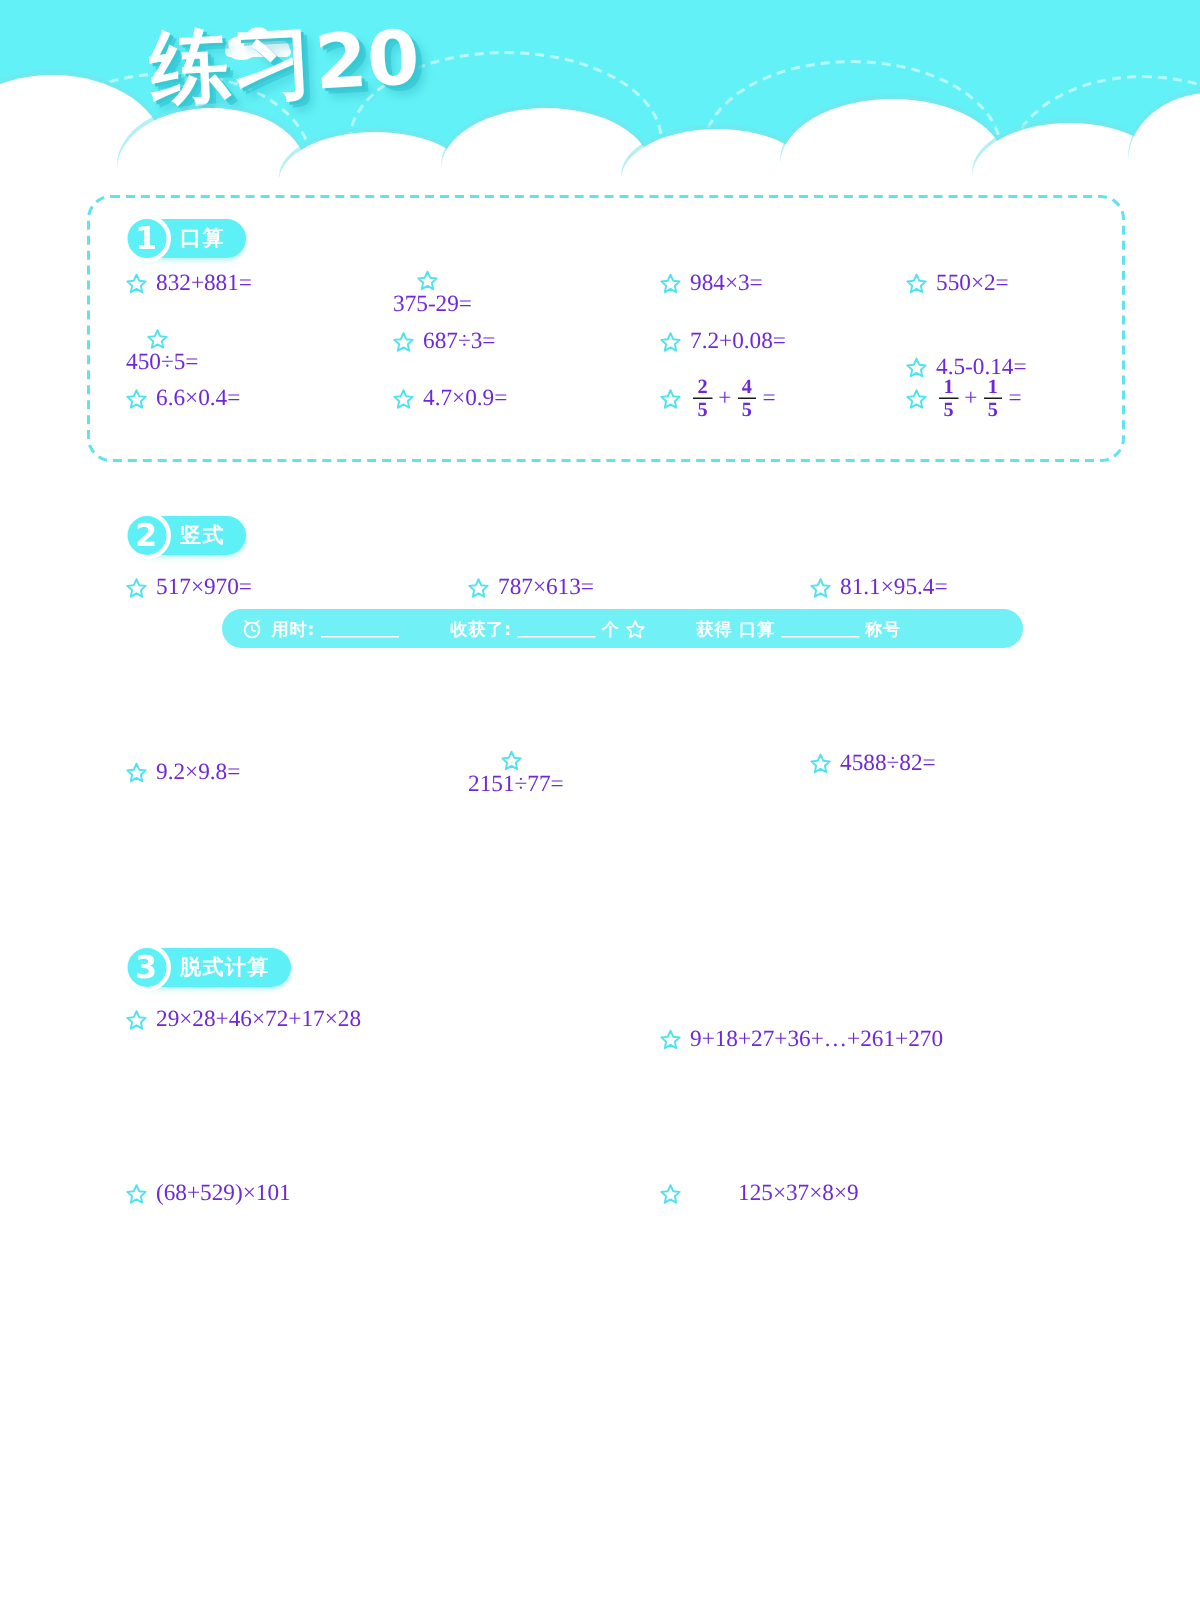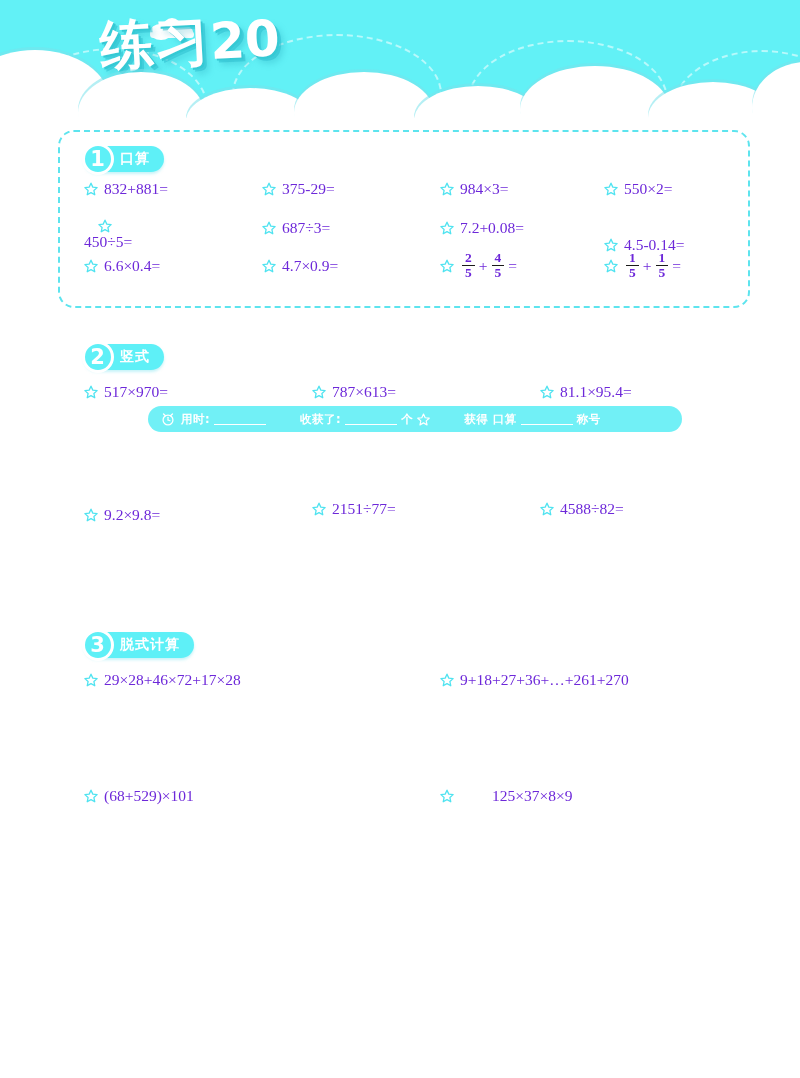--- a/index.html
+++ b/index.html
@@ -268,21 +268,21 @@
     </div>
 
     <div class="prob" style="left:84px;  top:62px;">
       <span class="star">
           <svg viewBox="0 0 24 24" width="14" height="14">
             <polygon points="12,2 15.1,8.8 22.5,9.6 17,14.6 18.5,21.9 12,18.2 5.5,21.9 7,14.6 1.5,9.6 8.9,8.8" fill="none" stroke="#4fe3f0" stroke-width="2.2" stroke-linejoin="round"></polygon>
           </svg>
         </span>
       <span>832+881=</span>
     </div>
-    <div class="prob" style="left:262px; top:62px;">
+    <div class="prob" style="left:262px; top:62px;flex-direction:column;">
       <span class="star">
           <svg viewBox="0 0 24 24" width="14" height="14">
             <polygon points="12,2 15.1,8.8 22.5,9.6 17,14.6 18.5,21.9 12,18.2 5.5,21.9 7,14.6 1.5,9.6 8.9,8.8" fill="none" stroke="#4fe3f0" stroke-width="2.2" stroke-linejoin="round"></polygon>
           </svg>
         </span>
       <span>375-29=</span>
     </div>
     <div class="prob" style="left:440px; top:62px;">
       <span class="star">
           <svg viewBox="0 0 24 24" width="14" height="14">
@@ -450,21 +450,21 @@
     </div>
 
     <div class="prob" style="left:84px;  top:360px;margin-top:28px;">
       <span class="star">
           <svg viewBox="0 0 24 24" width="14" height="14">
             <polygon points="12,2 15.1,8.8 22.5,9.6 17,14.6 18.5,21.9 12,18.2 5.5,21.9 7,14.6 1.5,9.6 8.9,8.8" fill="none" stroke="#4fe3f0" stroke-width="2.2" stroke-linejoin="round"></polygon>
           </svg>
         </span>
       <span>9.2×9.8=</span>
     </div>
-    <div class="prob" style="left:312px; top:382px;">
+    <div class="prob" style="left:312px; top:382px;flex-direction:column;">
       <span class="star">
           <svg viewBox="0 0 24 24" width="14" height="14">
             <polygon points="12,2 15.1,8.8 22.5,9.6 17,14.6 18.5,21.9 12,18.2 5.5,21.9 7,14.6 1.5,9.6 8.9,8.8" fill="none" stroke="#4fe3f0" stroke-width="2.2" stroke-linejoin="round"></polygon>
           </svg>
         </span>
       <span>2151÷77=</span>
     </div>
     <div class="prob" style="left:540px; top:382px;">
       <span class="star">
           <svg viewBox="0 0 24 24" width="14" height="14">
@@ -482,21 +482,21 @@
     </div>
 
     <div class="prob" style="left:84px;  top:553px;">
       <span class="star">
           <svg viewBox="0 0 24 24" width="14" height="14">
             <polygon points="12,2 15.1,8.8 22.5,9.6 17,14.6 18.5,21.9 12,18.2 5.5,21.9 7,14.6 1.5,9.6 8.9,8.8" fill="none" stroke="#4fe3f0" stroke-width="2.2" stroke-linejoin="round"></polygon>
           </svg>
         </span>
       <span>29×28+46×72+17×28</span>
     </div>
-    <div class="prob" style="left:440px; top:553px;">
+    <div class="prob" style="left:440px; top:566px;">
       <span class="star">
           <svg viewBox="0 0 24 24" width="14" height="14">
             <polygon points="12,2 15.1,8.8 22.5,9.6 17,14.6 18.5,21.9 12,18.2 5.5,21.9 7,14.6 1.5,9.6 8.9,8.8" fill="none" stroke="#4fe3f0" stroke-width="2.2" stroke-linejoin="round"></polygon>
           </svg>
         </span>
       <span>9+18+27+36+…+261+270</span>
     </div>
 
     <div class="prob" style="left:84px;  top:669px;">
       <span class="star">

